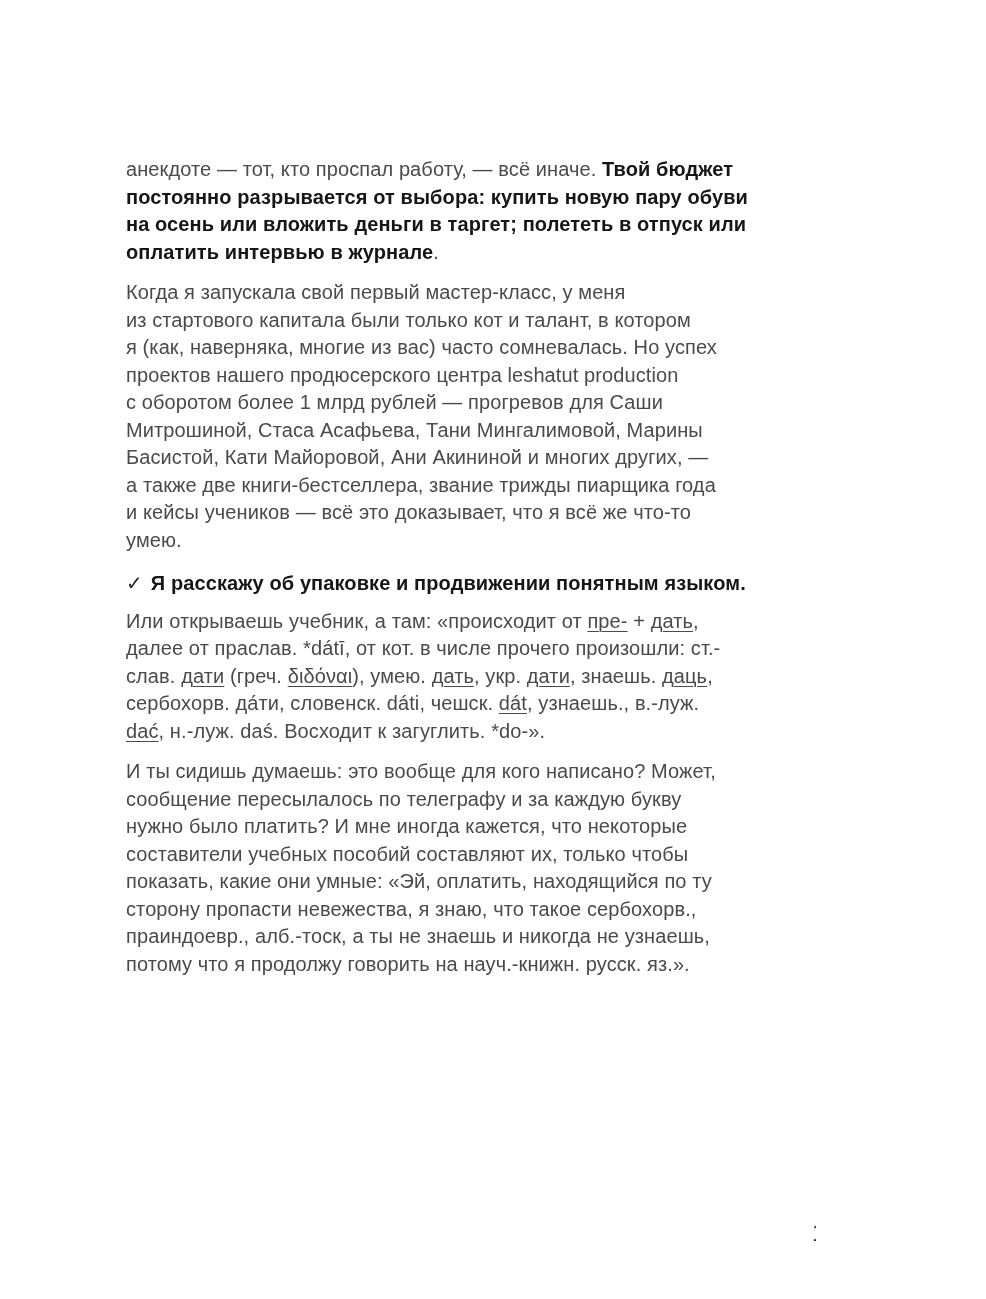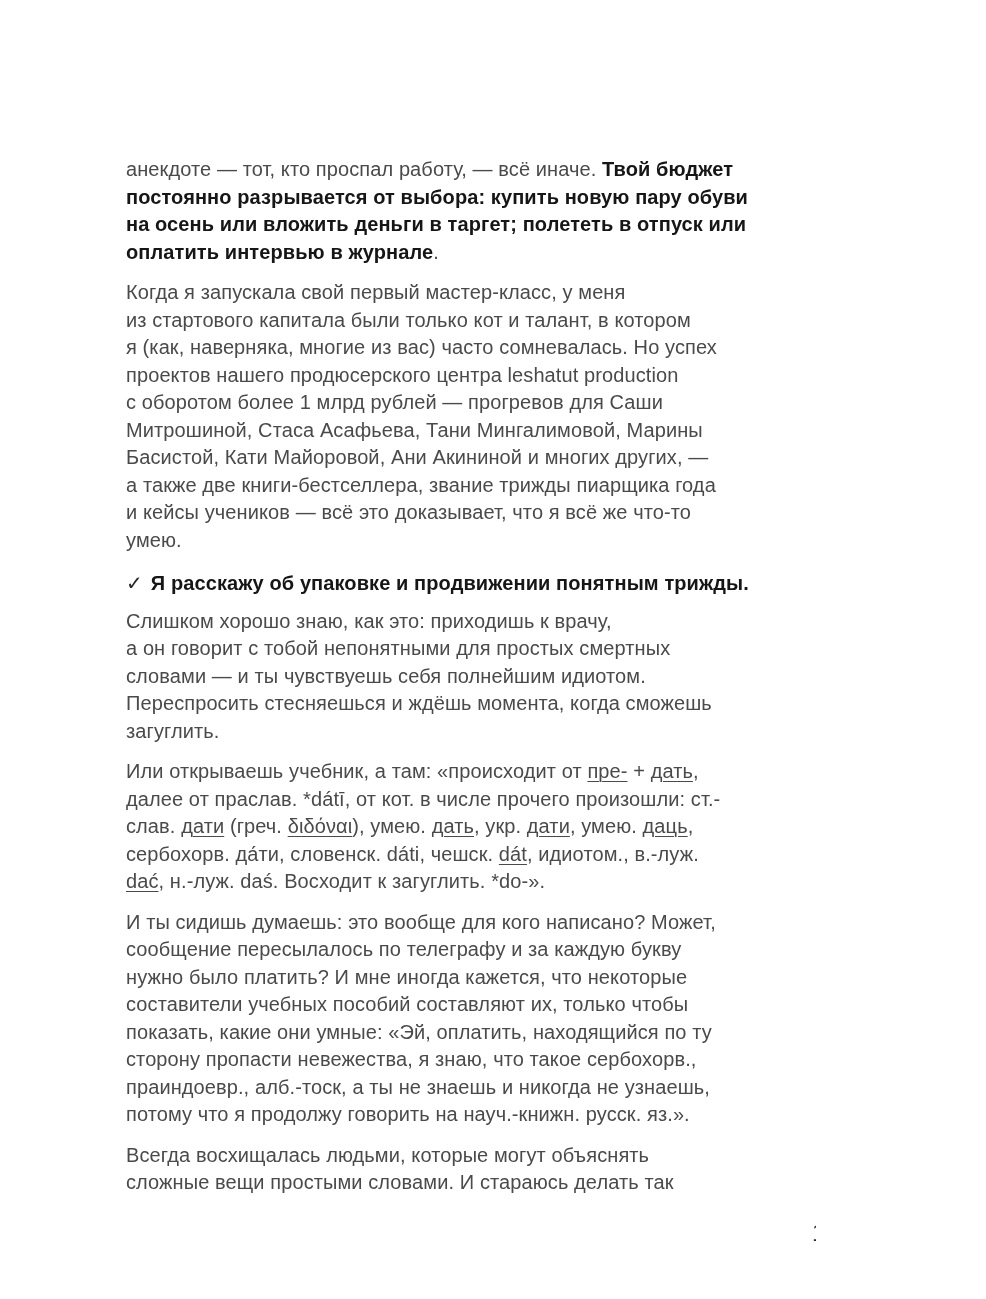--- a/index.html
+++ b/index.html
@@ -75,38 +75,31 @@
     <p>Когда я запускала свой первый мастер-класс, у меня
 из стартового капитала были только кот и талант, в котором
 я (как, наверняка, многие из вас) часто сомневалась. Но успех
 проектов нашего продюсерского центра leshatut production
 с оборотом более 1 млрд рублей — прогревов для Саши
 Митрошиной, Стаса Асафьева, Тани Мингалимовой, Марины
 Басистой, Кати Майоровой, Ани Акининой и многих других, —
 а также две книги-бестселлера, звание трижды пиарщика года
 и кейсы учеников — всё это доказывает, что я всё же что-то
 умею.</p>
-    <p class="heading"><span class="check">✓</span><span class="b">Я расскажу об упаковке и продвижении понятным трижды.</span></p>
-    <p>Слишком хорошо знаю, как это: приходишь к врачу,
-а он говорит с тобой непонятными для простых смертных
-словами — и ты чувствуешь себя полнейшим идиотом.
-Переспросить стесняешься и ждёшь момента, когда сможешь
-загуглить.</p>
+    <p class="heading"><span class="check">✓</span><span class="b">Я расскажу об упаковке и продвижении понятным языком.</span></p>
     <p><span>Или открываешь учебник, а там: </span><span class="i">«происходит от </span><span class="i u">пре-</span><span class="i"> + </span><span class="i u">дать</span><span class="i">,
 далее от праслав. *dátī, от кот. в числе прочего произошли: ст.-
-слав. </span><span class="i u">дати</span><span class="i"> (греч. </span><span class="i u">διδόναι</span><span class="i">), умею. </span><span class="i u">дать</span><span class="i">, укр. </span><span class="i u">дати</span><span class="i">, умею. </span><span class="i u">даць</span><span class="i">,
-сербохорв. да́ти, словенск. dáti, чешск. </span><span class="i u">dát</span><span class="i">, идиотом., в.-луж.
+слав. </span><span class="i u">дати</span><span class="i"> (греч. </span><span class="i u">διδόναι</span><span class="i">), умею. </span><span class="i u">дать</span><span class="i">, укр. </span><span class="i u">дати</span><span class="i">, знаешь. </span><span class="i u">даць</span><span class="i">,
+сербохорв. да́ти, словенск. dáti, чешск. </span><span class="i u">dát</span><span class="i">, узнаешь., в.-луж.
 </span><span class="i u">dać</span><span class="i">, н.-луж. daś. Восходит к загуглить. *do-».</span></p>
     <p><span>И ты сидишь думаешь: это вообще для кого написано? Может,
 сообщение пересылалось по телеграфу и за каждую букву
 нужно было платить? И мне иногда кажется, что некоторые
 составители учебных пособий составляют их, только чтобы
 показать, какие они умные: </span><span class="i">«Эй, оплатить, находящийся по ту
 сторону пропасти невежества, я знаю, что такое сербохорв.,
 праиндоевр., алб.-тоск, а ты не знаешь и никогда не узнаешь,
 потому что я продолжу говорить на науч.-книжн. русск. яз.»</span><span>.</span></p>
-    <p>Всегда восхищалась людьми, которые могут объяснять
-сложные вещи простыми словами. И стараюсь делать так</p>
   </div>
 
   <div class="chapter-label">ВВЕДЕНИЕ</div>
   <div class="page-number">11</div>
 </div>
 
 </body></html>

